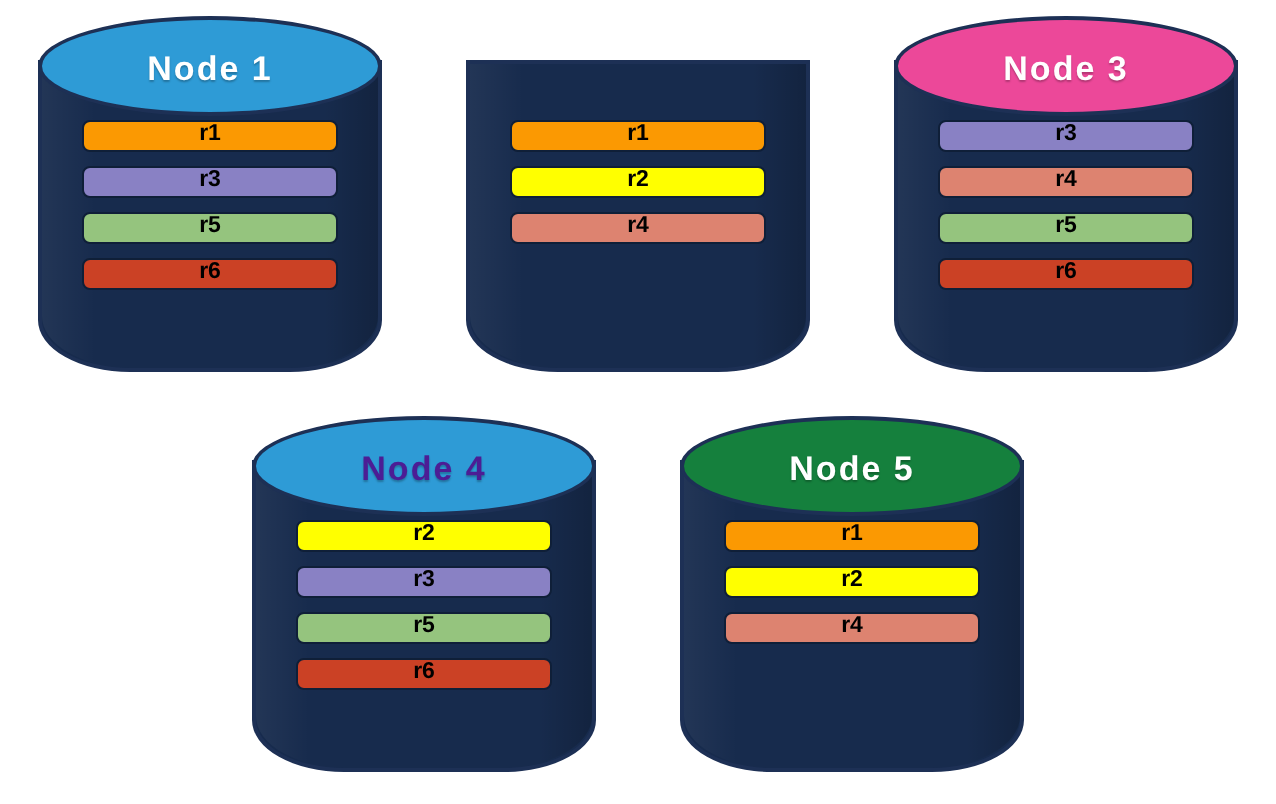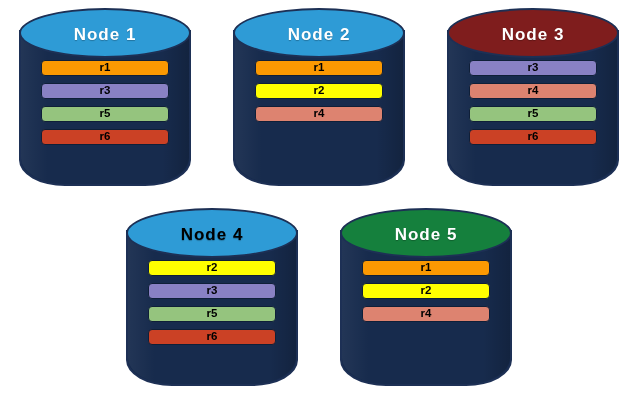--- a/index.html
+++ b/index.html
@@ -138,47 +138,44 @@
         </div>
         <ul class="replica-list">
           <li class="replica" style="background: rgb(251, 153, 2); color: rgb(0, 0, 0);">r1</li>
           <li class="replica" style="background: rgb(137, 129, 196); color: rgb(0, 0, 0);">r3</li>
           <li class="replica" style="background: rgb(149, 196, 126); color: rgb(0, 0, 0);">r5</li>
           <li class="replica" style="background: rgb(203, 65, 37); color: rgb(0, 0, 0);">r6</li>
         </ul>
       </div>
       <div class="node">
         <div class="cyl-body" style="background: rgb(23, 43, 77); border-color: rgb(29, 48, 85);"></div>
-        <div class="cyl-top" style="background: rgb(46, 155, 214); border-color: rgb(29, 48, 85);">
-          <span class="node-title" style="color: rgb(255, 255, 255);">Node  2</span>
-        </div>
         <ul class="replica-list">
           <li class="replica" style="background: rgb(251, 153, 2); color: rgb(0, 0, 0);">r1</li>
           <li class="replica" style="background: rgb(255, 255, 0); color: rgb(0, 0, 0);">r2</li>
           <li class="replica" style="background: rgb(221, 131, 112); color: rgb(0, 0, 0);">r4</li>
         </ul>
       </div>
       <div class="node">
         <div class="cyl-body" style="background: rgb(23, 43, 77); border-color: rgb(29, 48, 85);"></div>
-        <div class="cyl-top" style="background: #7f1d1d; border-color: rgb(29, 48, 85);">
+        <div class="cyl-top" style="background: #ec4899; border-color: rgb(29, 48, 85);">
           <span class="node-title" style="color: rgb(255, 255, 255);">Node  3</span>
         </div>
         <ul class="replica-list">
           <li class="replica" style="background: rgb(137, 129, 196); color: rgb(0, 0, 0);">r3</li>
           <li class="replica" style="background: rgb(221, 131, 112); color: rgb(0, 0, 0);">r4</li>
           <li class="replica" style="background: rgb(149, 196, 126); color: rgb(0, 0, 0);">r5</li>
           <li class="replica" style="background: rgb(203, 65, 37); color: rgb(0, 0, 0);">r6</li>
         </ul>
       </div>
     </div>
     <div class="node-row row-bottom">
       <div class="node">
         <div class="cyl-body" style="background: rgb(23, 43, 77); border-color: rgb(29, 48, 85);"></div>
         <div class="cyl-top" style="background: rgb(46, 155, 214); border-color: rgb(29, 48, 85);">
-          <span class="node-title" style="color: #000000;">Node  4</span>
+          <span class="node-title" style="color: #4c1d95;">Node  4</span>
         </div>
         <ul class="replica-list">
           <li class="replica" style="background: rgb(255, 255, 0); color: rgb(0, 0, 0);">r2</li>
           <li class="replica" style="background: rgb(137, 129, 196); color: rgb(0, 0, 0);">r3</li>
           <li class="replica" style="background: rgb(149, 196, 126); color: rgb(0, 0, 0);">r5</li>
           <li class="replica" style="background: rgb(203, 65, 37); color: rgb(0, 0, 0);">r6</li>
         </ul>
       </div>
       <div class="node">
         <div class="cyl-body" style="background: rgb(23, 43, 77); border-color: rgb(29, 48, 85);"></div>

